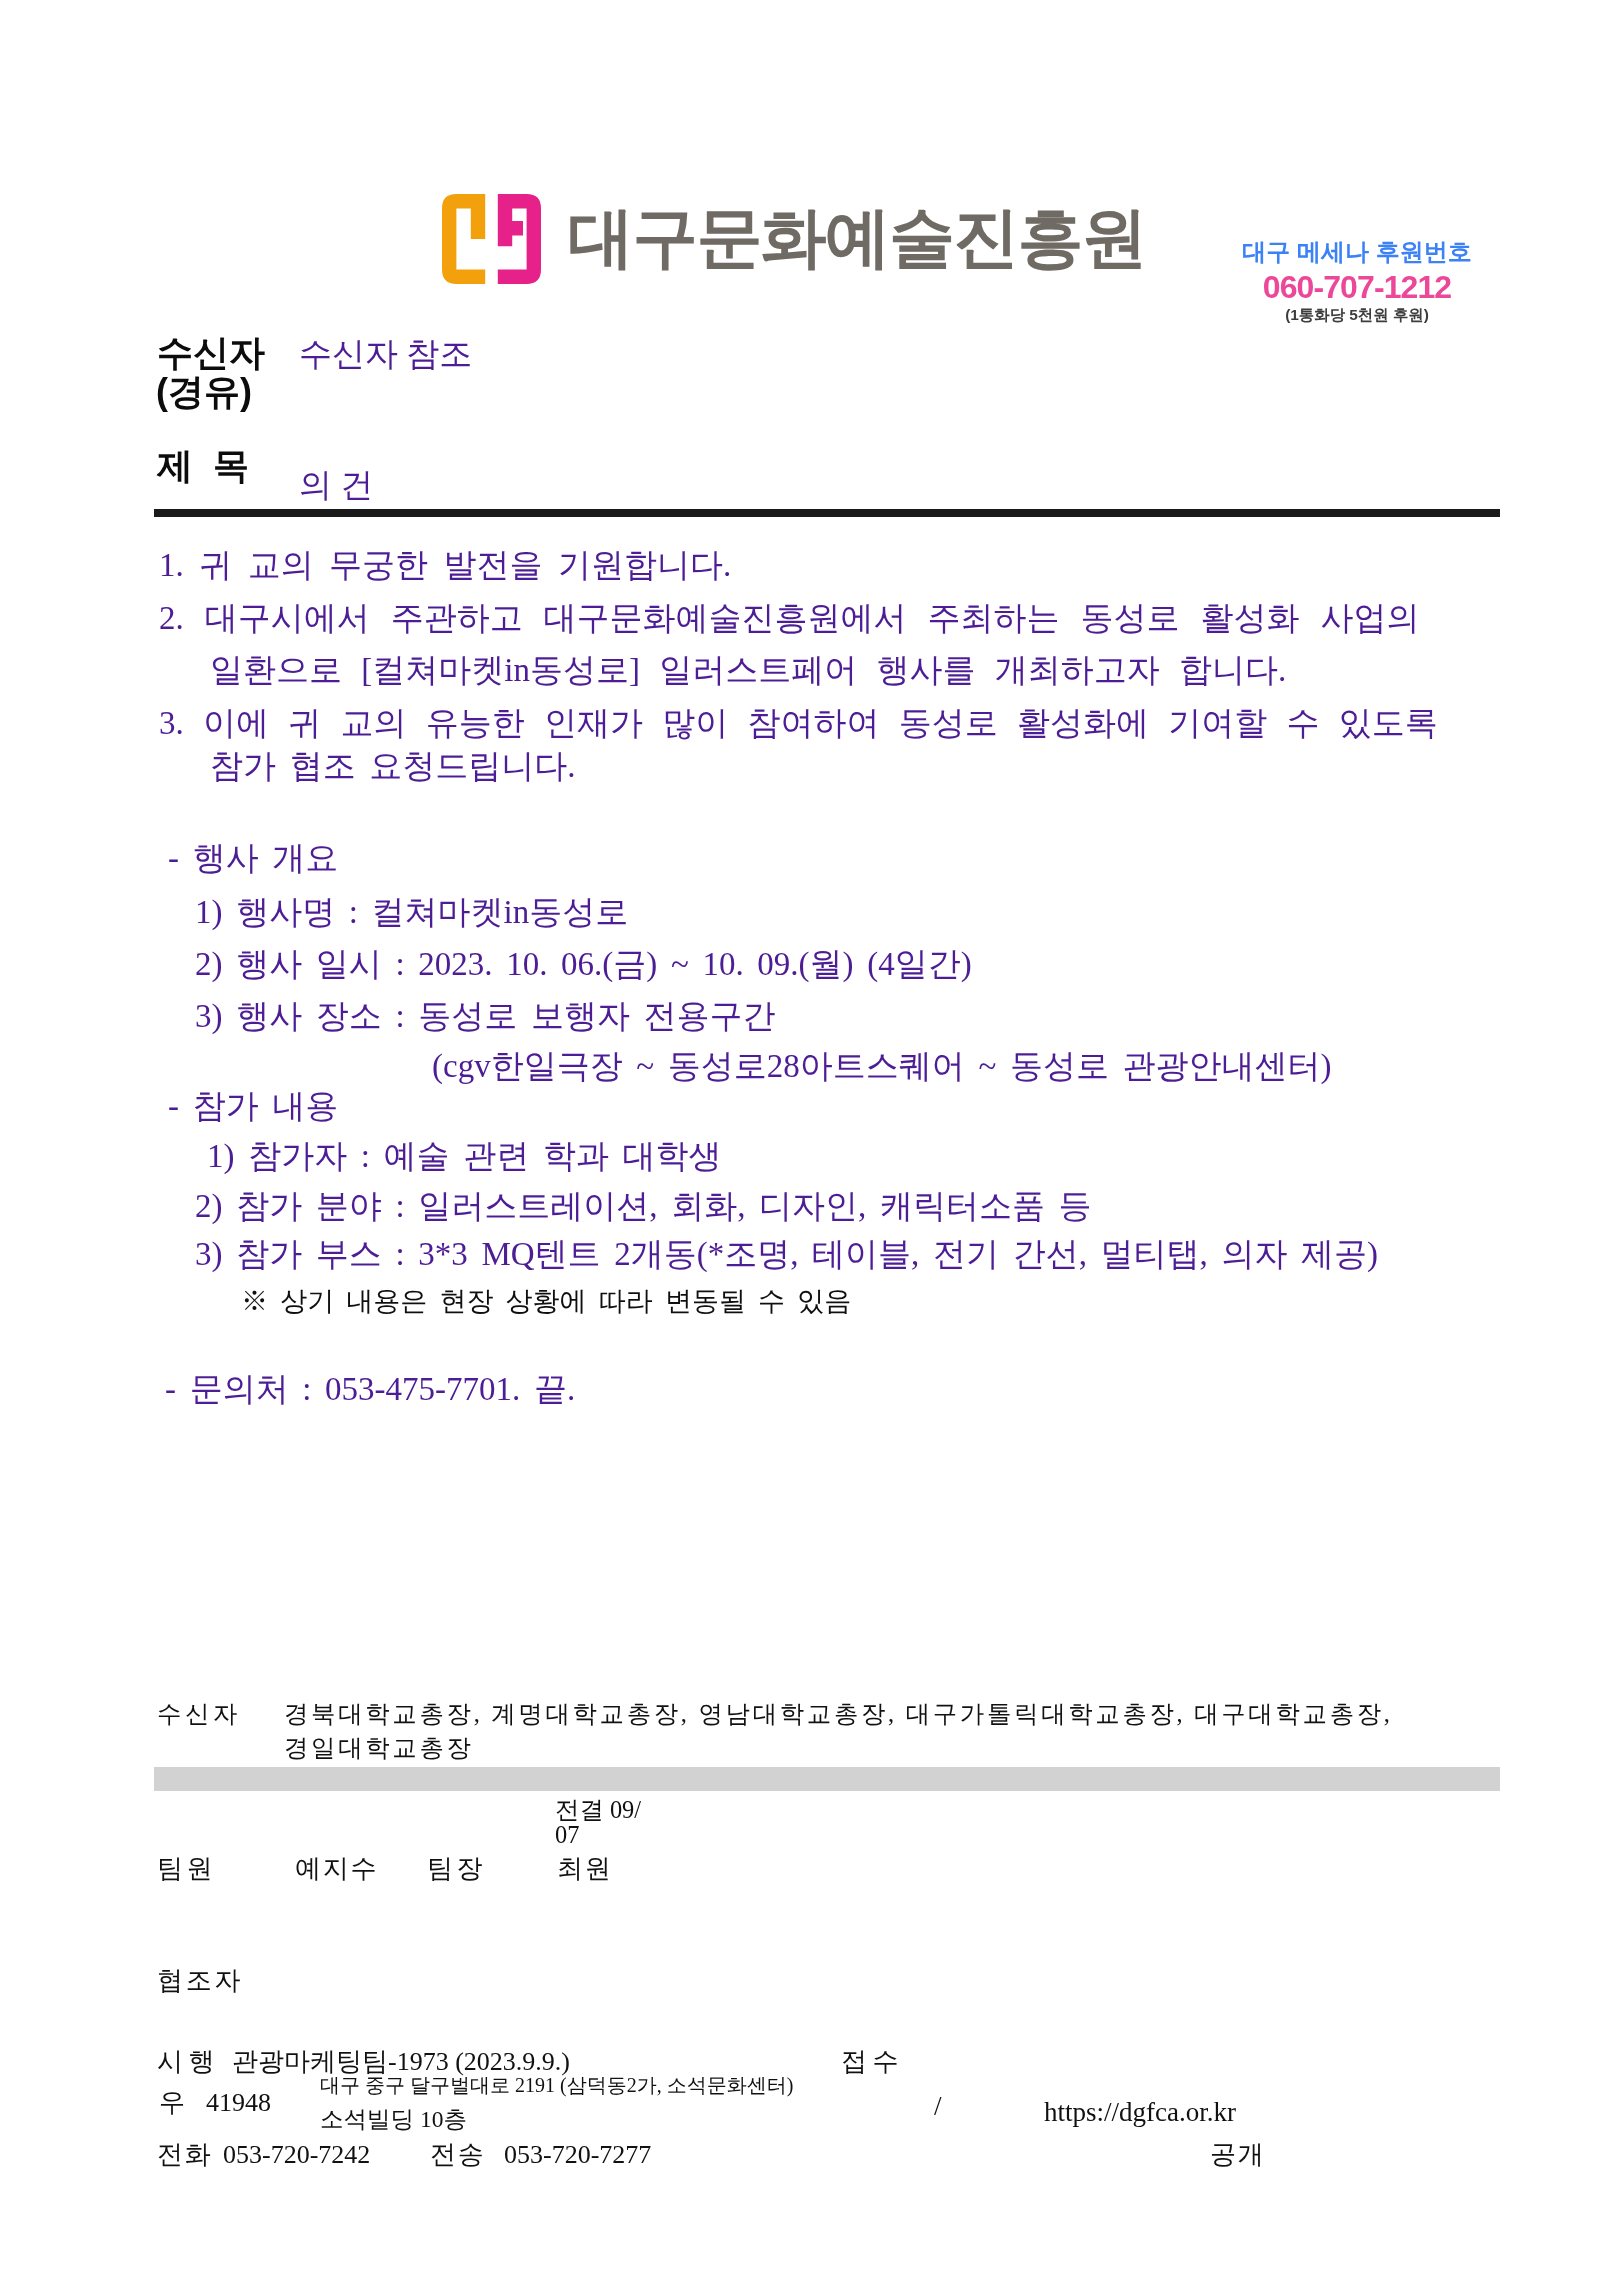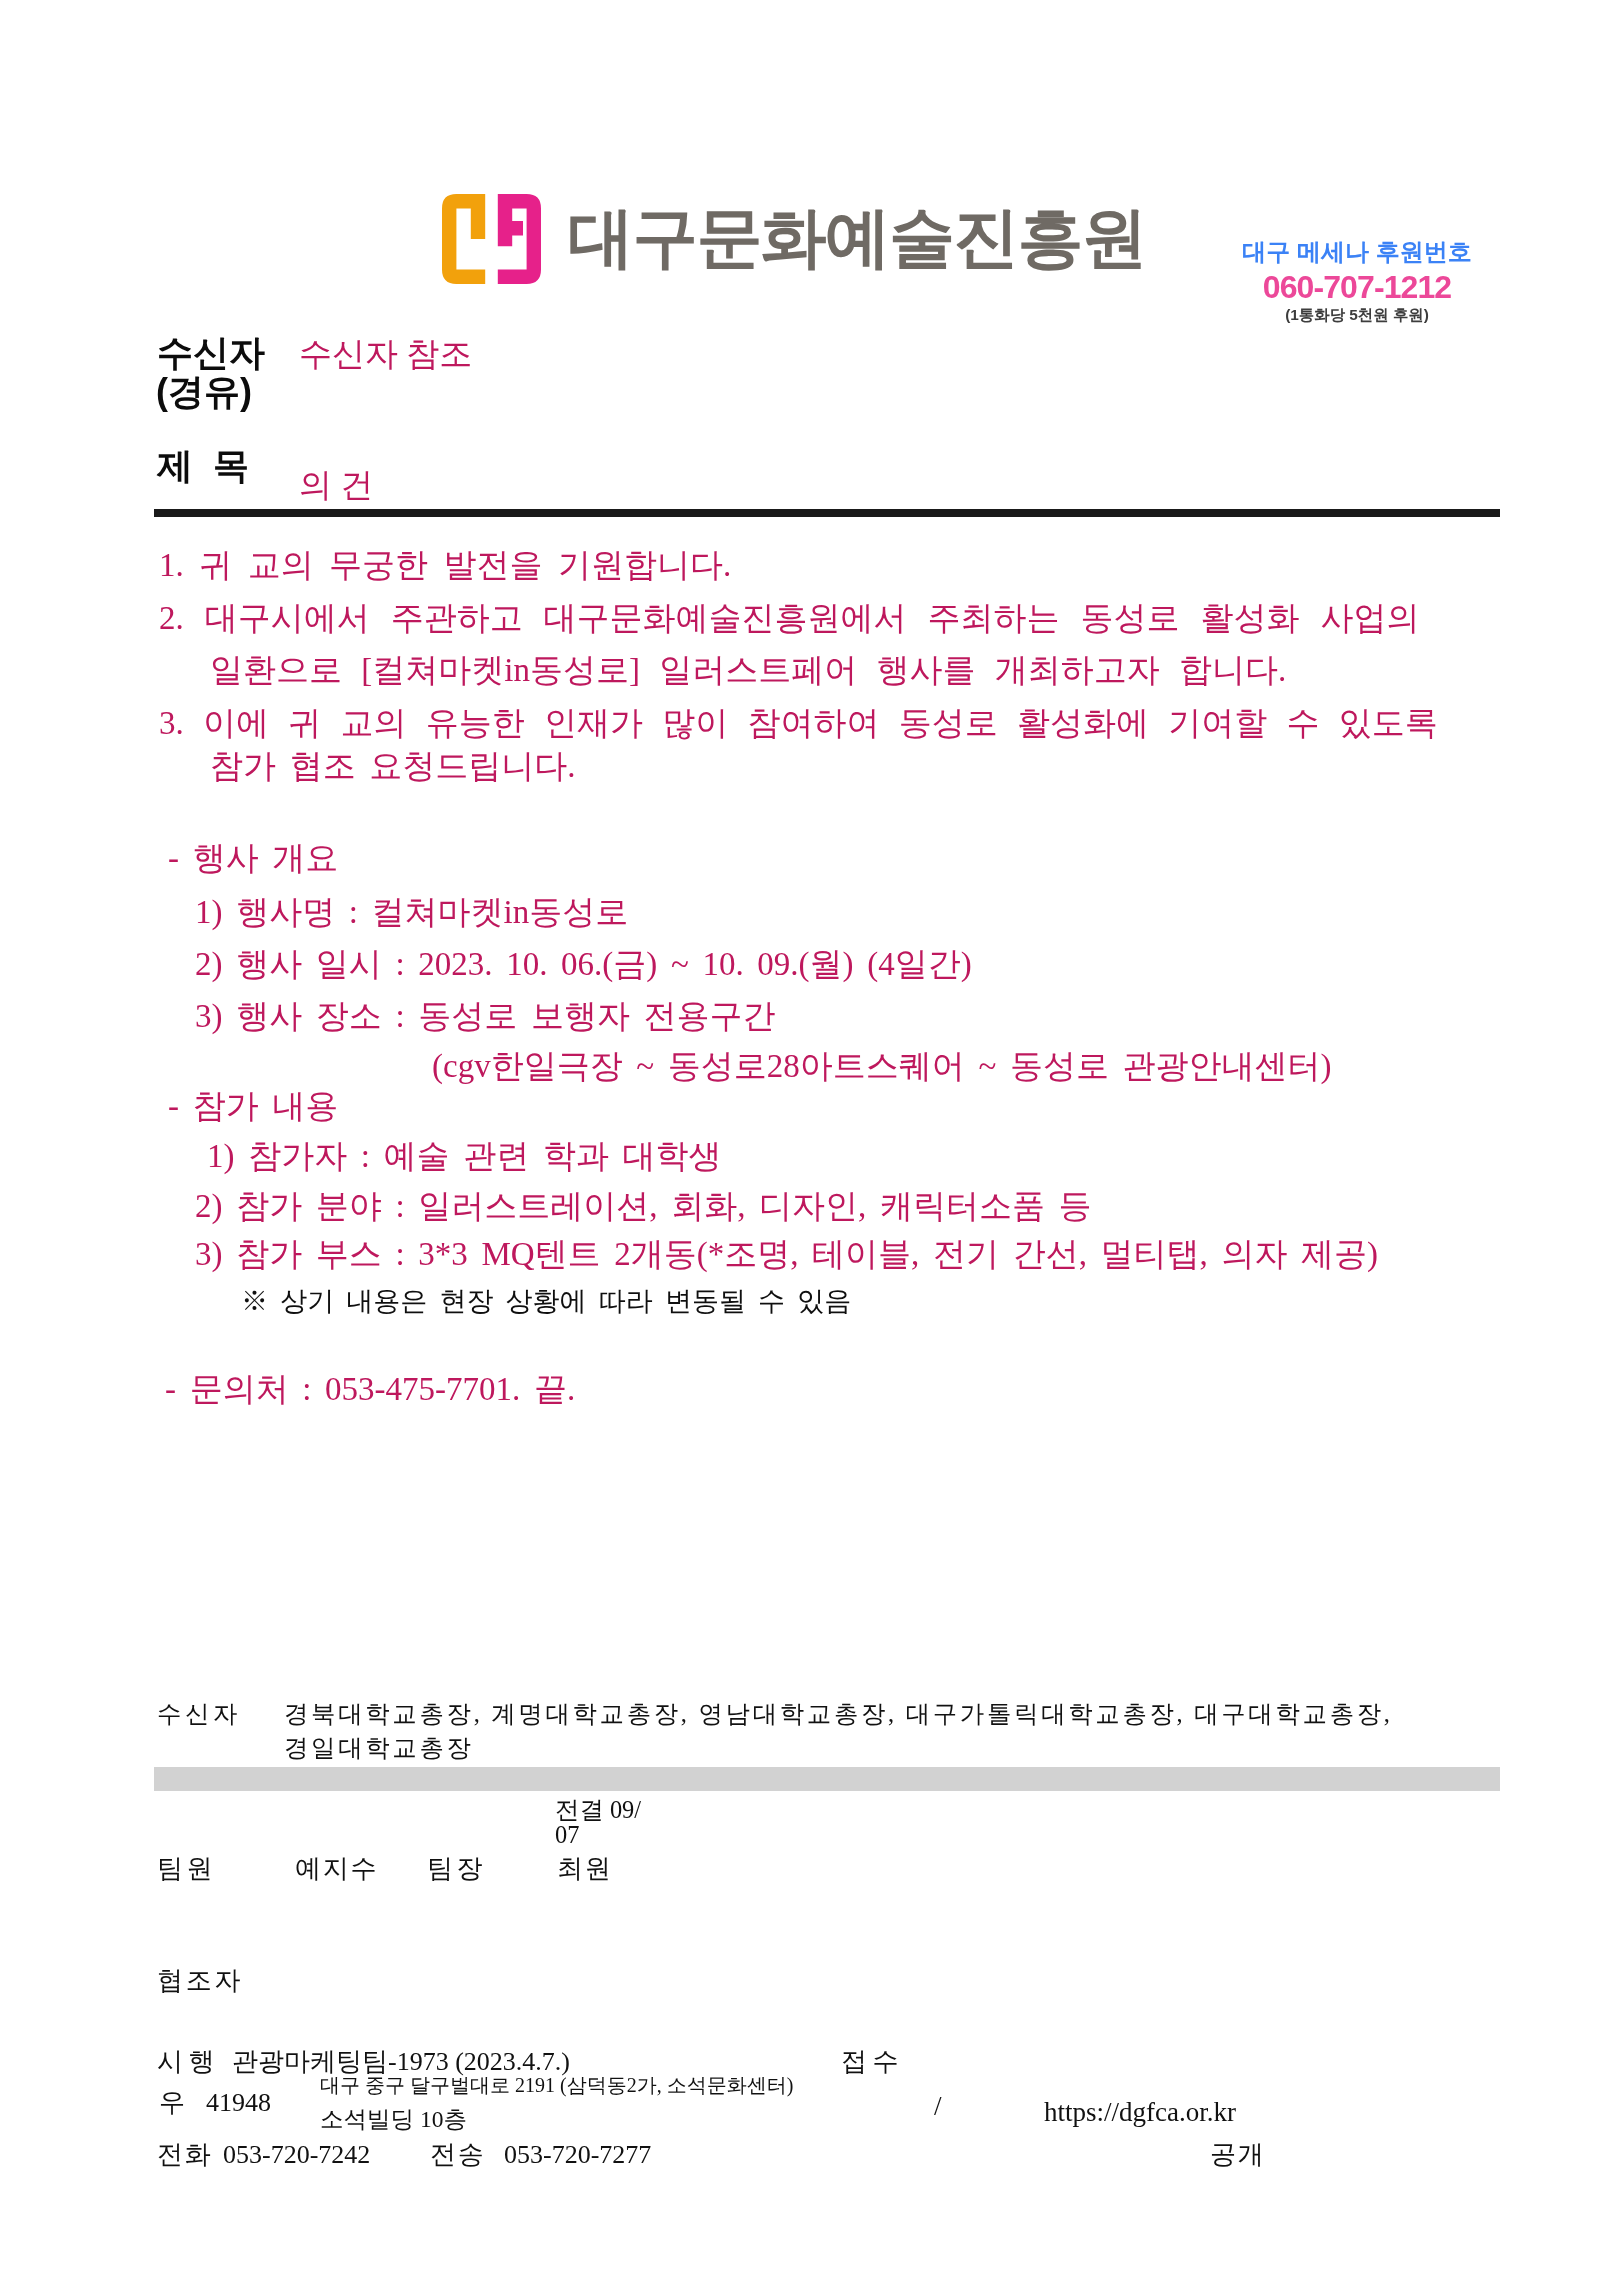--- a/index.html
+++ b/index.html
@@ -12,21 +12,21 @@
   .logo-orange{fill:#F2A10C;}
   .logo-pink{fill:#E6218A;}
   .logo-text{left:568px;top:204px;font-size:66px;font-weight:bold;color:#6F6A64;
              letter-spacing:-1.8px;line-height:1;}
   .mecenat{position:absolute;left:1241px;top:194px;width:232px;text-align:center;line-height:1.15;}
   .mec-title{font-size:24px;font-weight:bold;color:#3b82f6;margin-top:44px;}
   .mec-phone{font-size:32px;font-weight:bold;color:#ec4899;letter-spacing:-0.9px;margin-top:3px;}
   .mec-cap{font-size:15.4px;font-weight:bold;color:#3D3D3D;margin-top:0.9px;}
   
   .lbl{font-family:"Liberation Sans","DejaVu Sans",sans-serif;font-weight:bold;font-size:36px;color:#0c0c0c;line-height:1;}
-  .t36{font-size:33px;line-height:1;color:#be185d;}
+  .t36{font-size:33px;line-height:1;color:#4c1d95;}
   .rule{position:absolute;left:154px;top:509px;width:1346px;height:8.1px;background:#1a1a1a;}
   
   .ws8{word-spacing:7.2px;} .ws12{word-spacing:11px;} .ws14{word-spacing:12.7px;} .ws6{word-spacing:5.4px;}
   .t30{font-size:27px;line-height:1;color:#0f0f0f;}
   
   .f27{font-size:24.4px;line-height:1;color:#111;}
   .f29{font-size:26px;line-height:1;color:#111;}
   .graybar{position:absolute;left:154px;top:1767px;width:1346px;height:23.5px;background:#D2D2D2;}
   .ls2{letter-spacing:1.8px;} .ls3{letter-spacing:2.7px;} .ls4{letter-spacing:3.6px;} .ls6{letter-spacing:5.4px;}
 </style>
@@ -82,21 +82,21 @@
 
   <div class="abs f27" style="left:555px;top:1798px;">전결 09/</div>
   <div class="abs f27" style="left:555px;top:1823px;">07</div>
   <div class="abs f29 ls4" style="left:157px;top:1856px;">팀원</div>
   <div class="abs f29 ls2" style="left:295px;top:1856px;">예지수</div>
   <div class="abs f29 ls4" style="left:427px;top:1856px;">팀장</div>
   <div class="abs f29 ls2" style="left:557px;top:1856px;">최원</div>
   <div class="abs f29 ls3" style="left:157px;top:1968px;">협조자</div>
 
   <div class="abs f29 ls6" style="left:157px;top:2049px;">시행</div>
-  <div class="abs f29" style="left:232px;top:2049px;">관광마케팅팀-1973 (2023.4.7.)</div>
+  <div class="abs f29" style="left:232px;top:2049px;">관광마케팅팀-1973 (2023.9.9.)</div>
   <div class="abs f29 ls6" style="left:841px;top:2049px;">접수</div>
 
   <div class="abs f29" style="left:159px;top:2090px;">우</div>
   <div class="abs f29" style="left:206px;top:2090px;">41948</div>
   <div class="abs f27" style="left:320px;top:2075px;font-size:20px;">대구 중구 달구벌대로 2191 (삼덕동2가, 소석문화센터)</div>
   <div class="abs f27" style="left:320px;top:2108px;font-size:23.5px;">소석빌딩 10층</div>
   <div class="abs" style="left:934px;top:2091px;font-size:27px;">/</div>
   <div class="abs" style="left:1044px;top:2097px;font-size:27px;">https://dgfca.or.kr</div>
 
   <div class="abs f29 ls2" style="left:157px;top:2142px;">전화</div>

